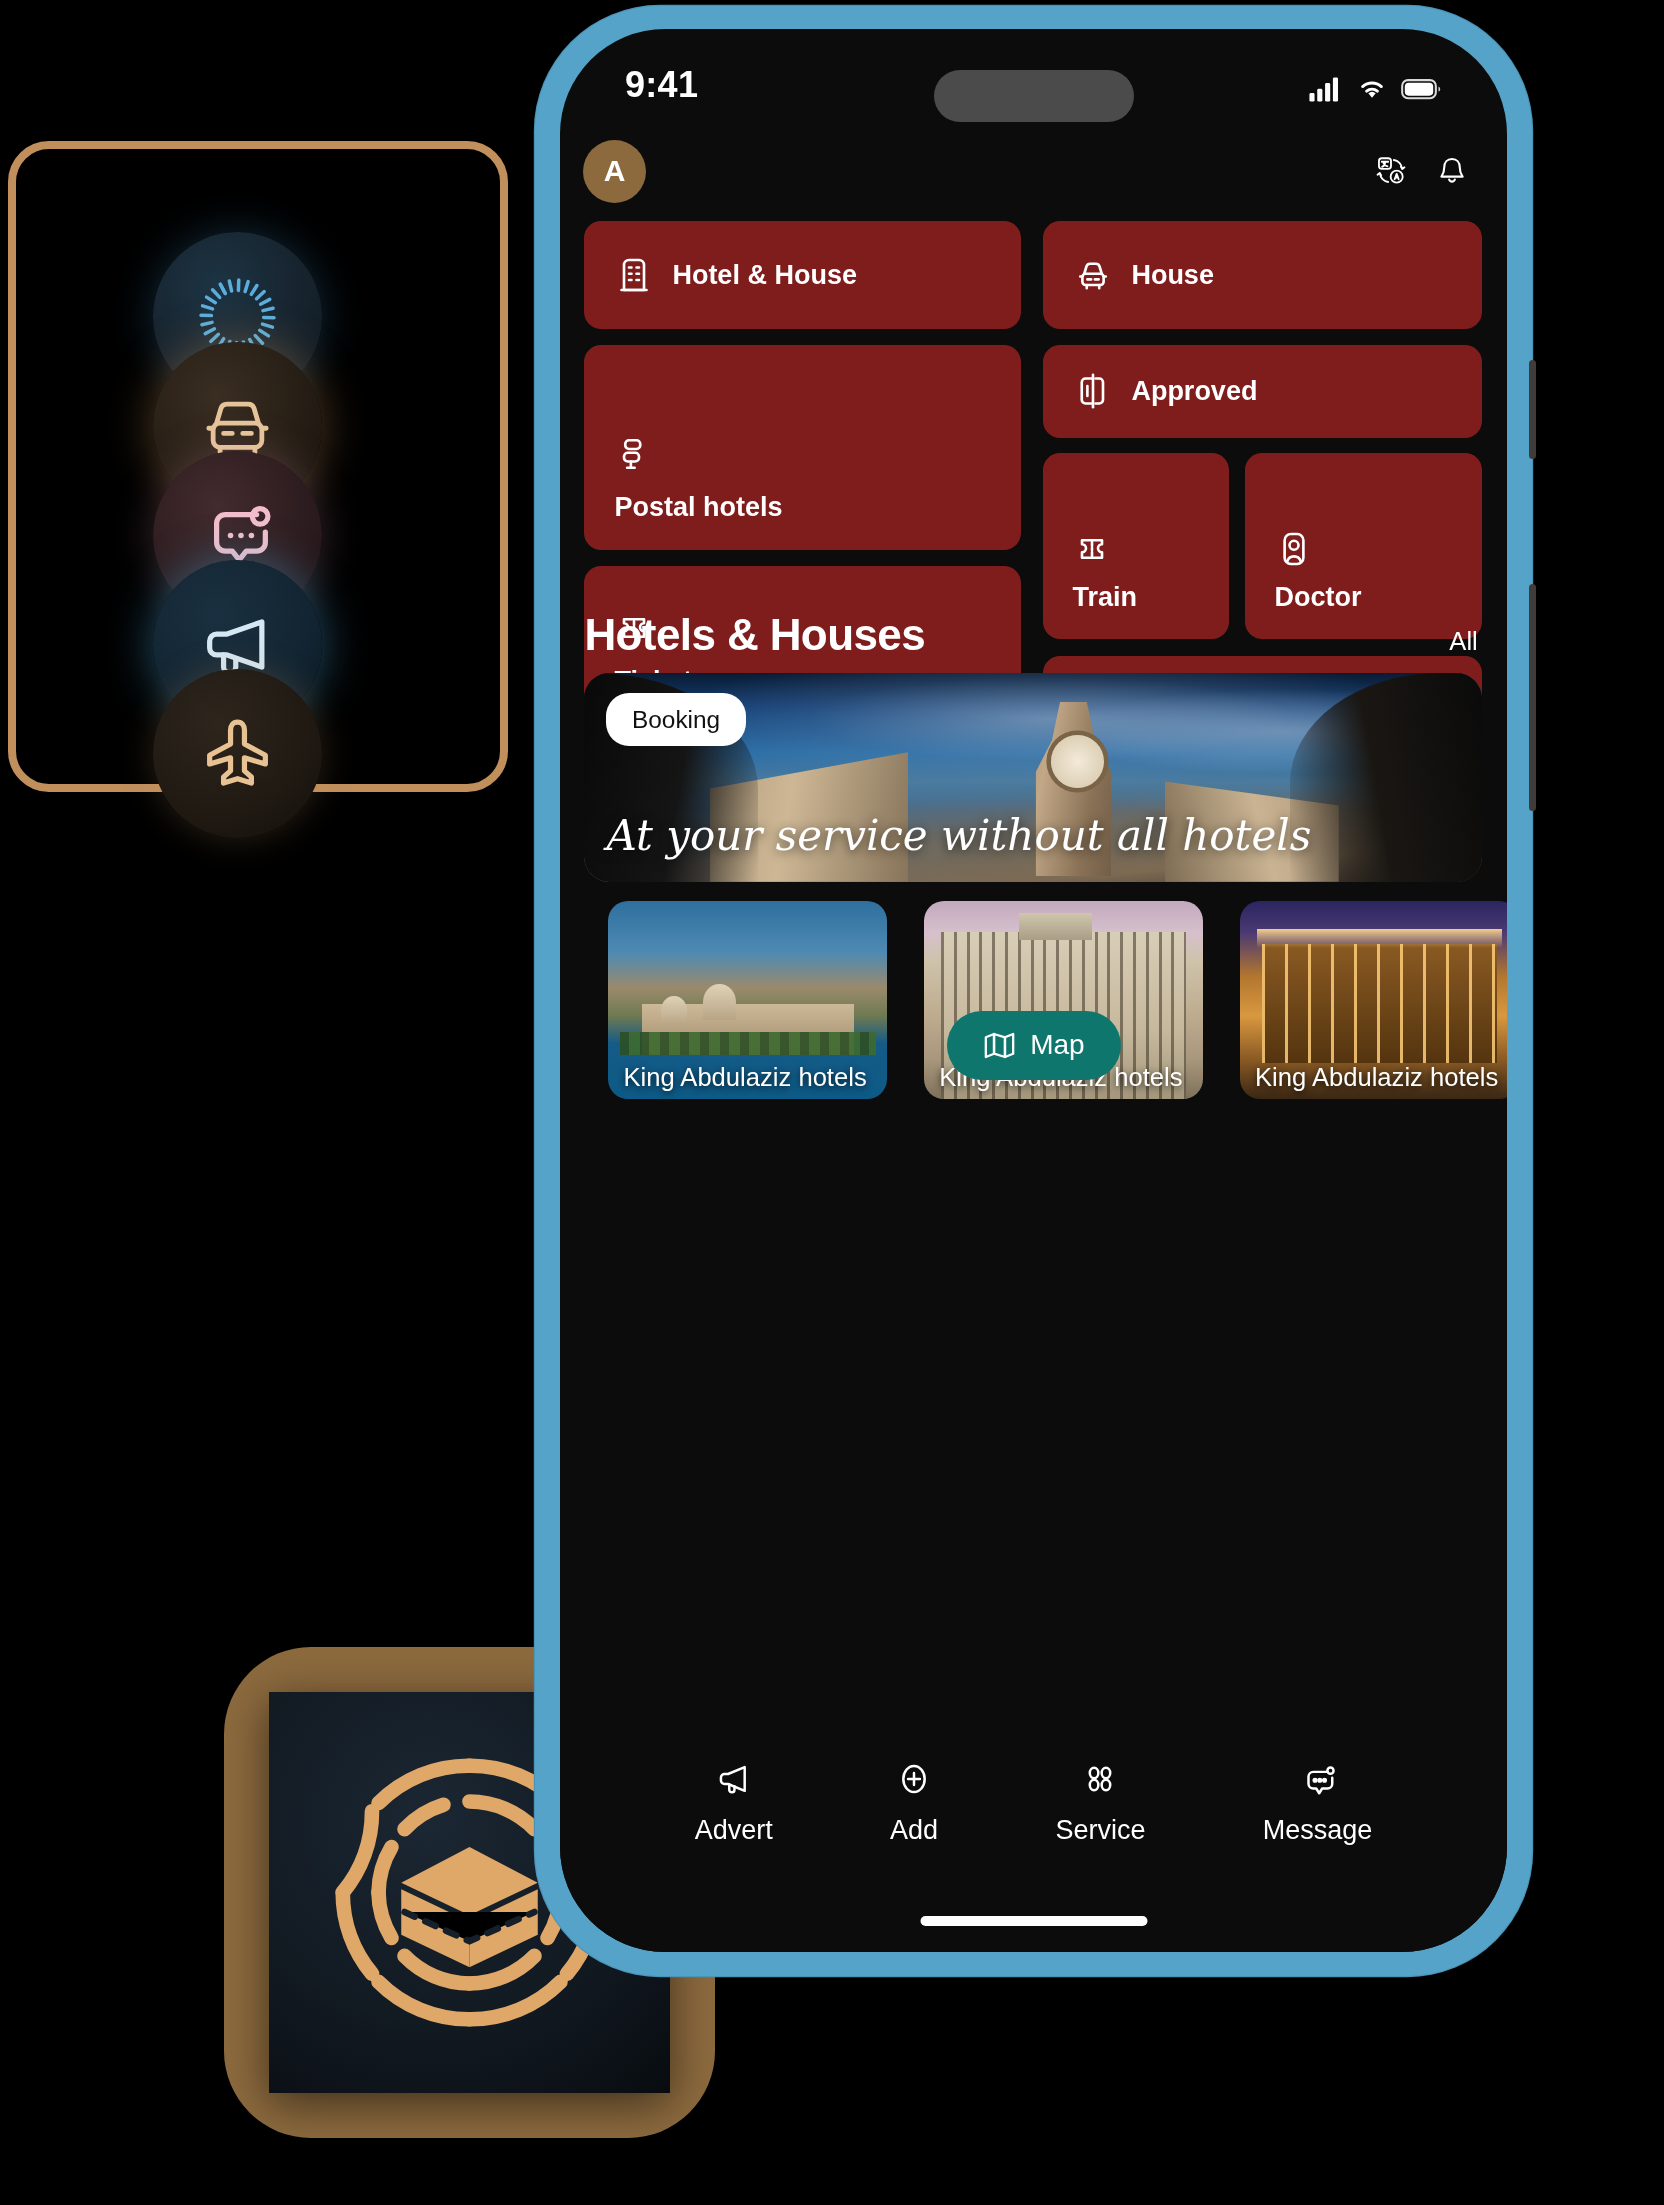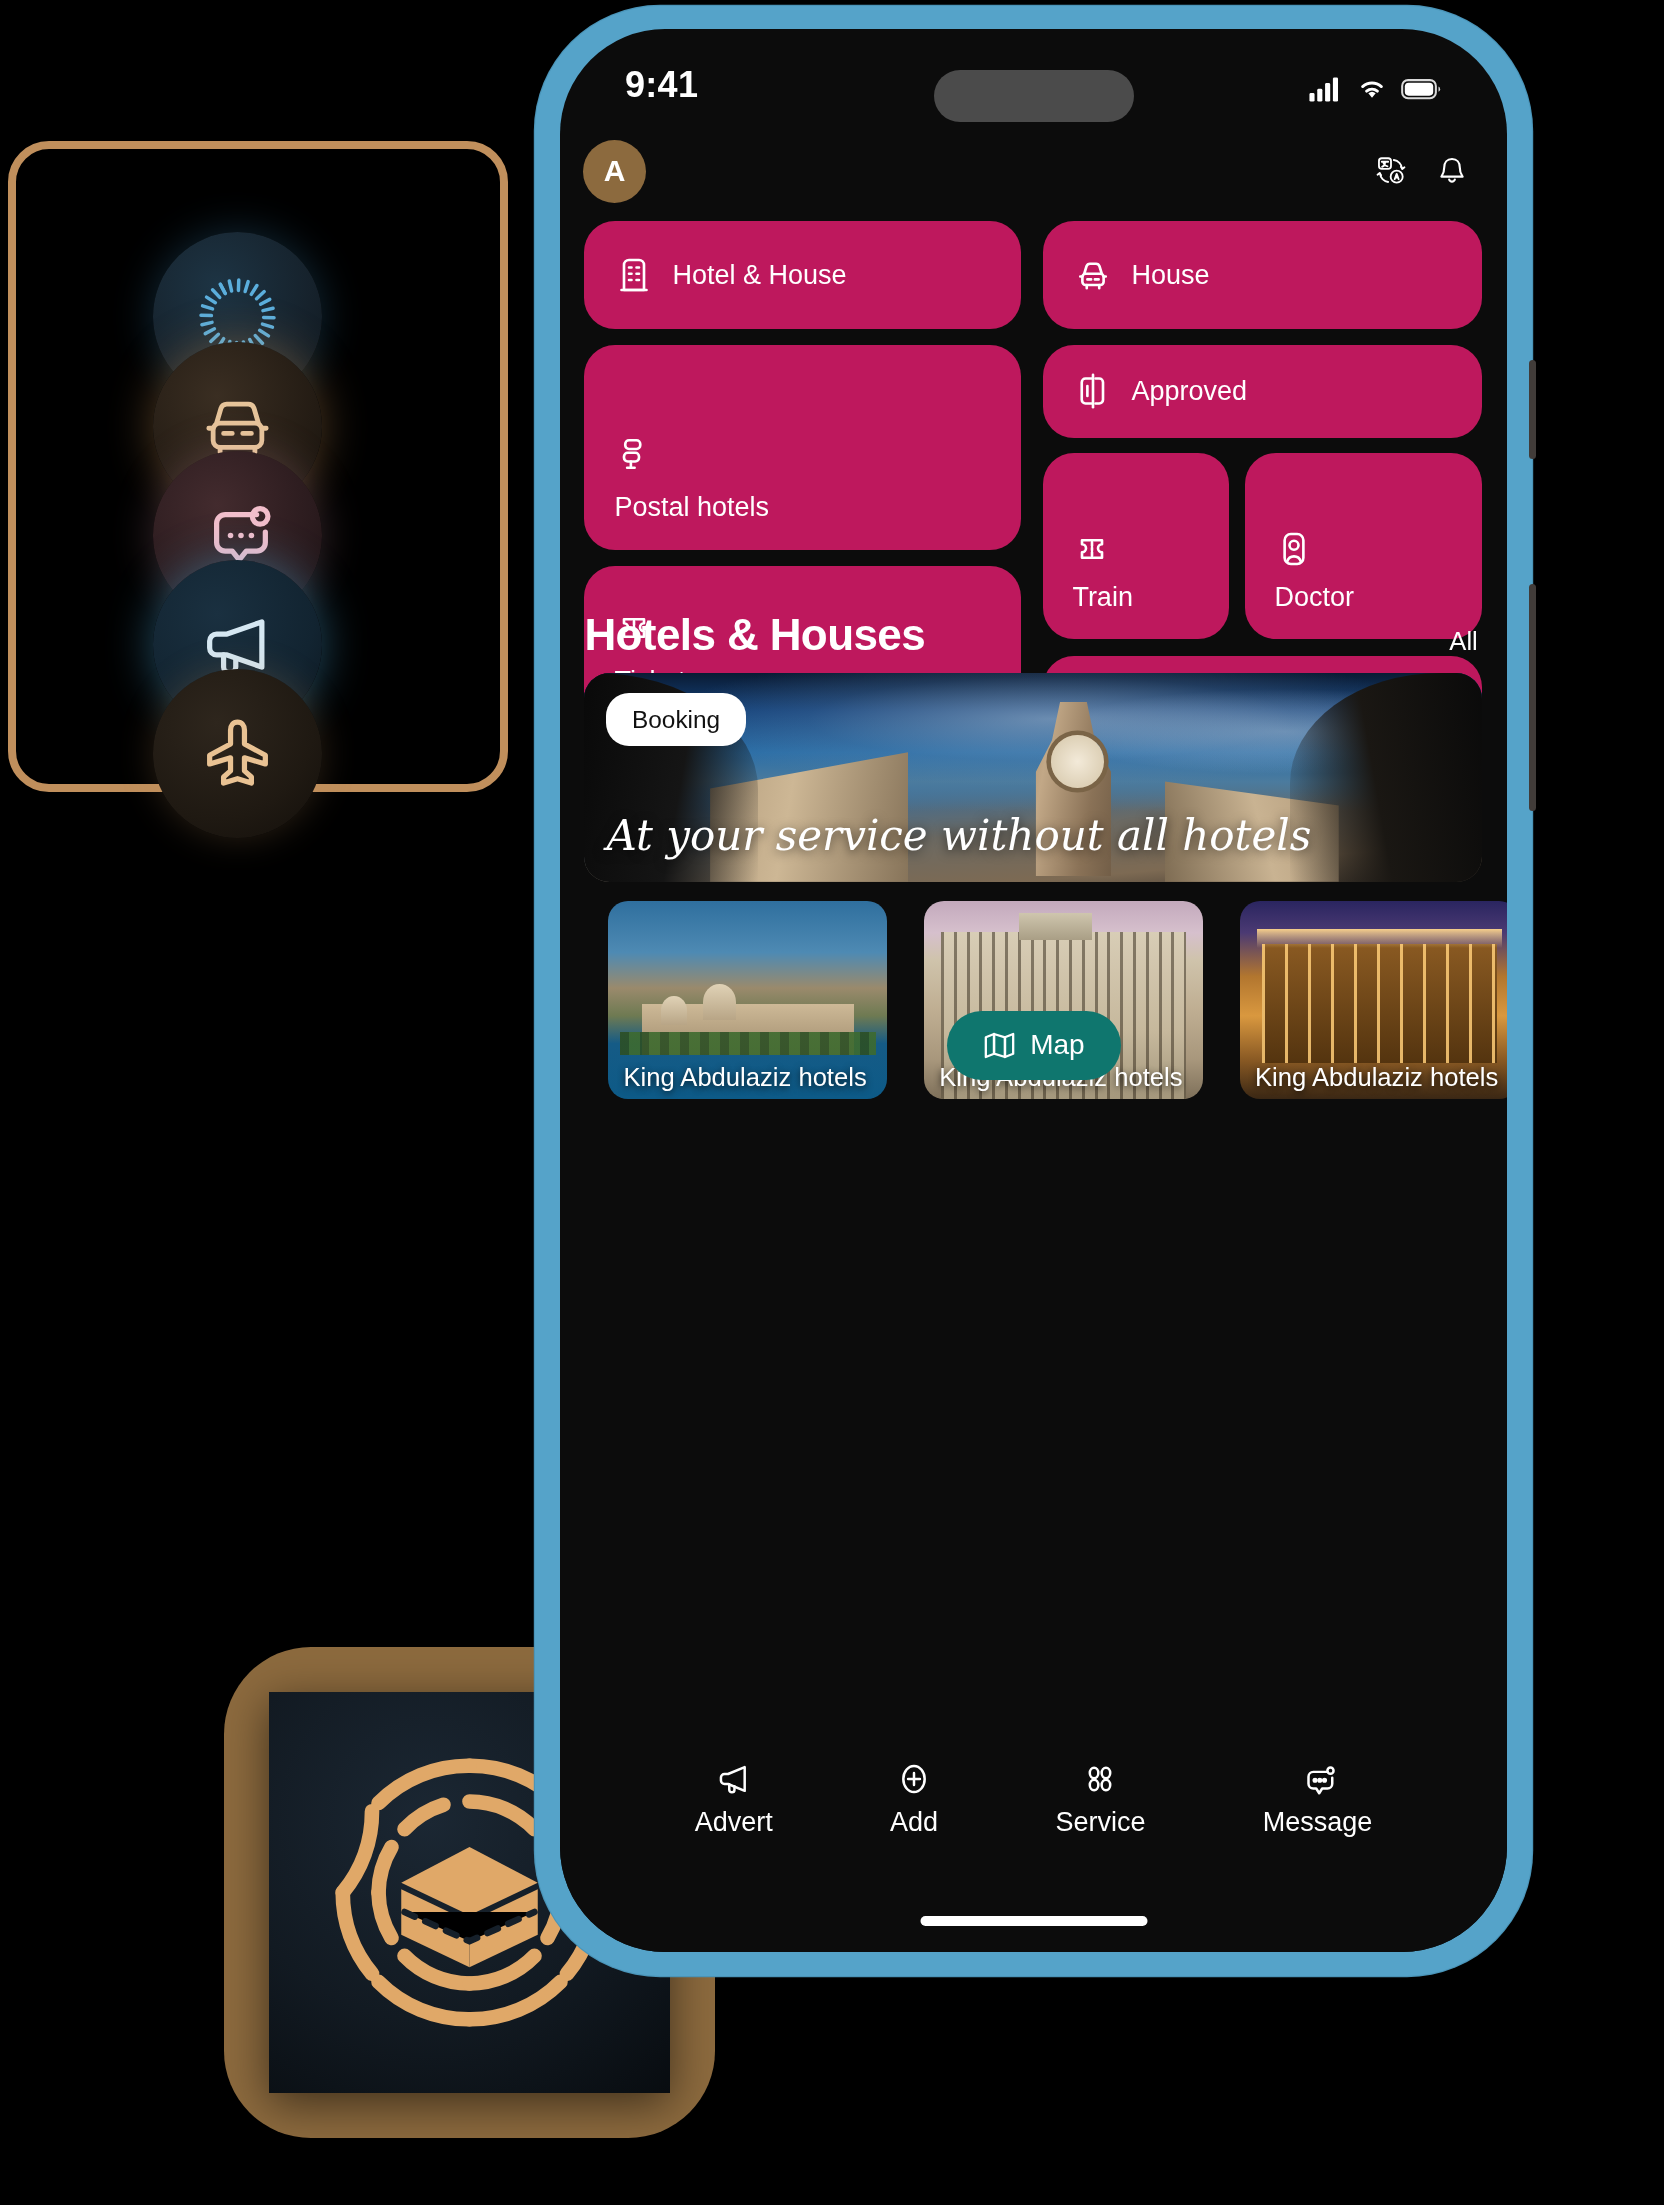--- a/index.html
+++ b/index.html
@@ -125,22 +125,23 @@
   .hdr-ico { width: 36px; height: 36px; display:flex; align-items:center; justify-content:center; }
   .hdr-ico svg { width: 34px; height: 34px; }
 
   
   .services {
     position: absolute; top: 192px; left: 24.4px;
     width: 898px; height: 366px;
   }
   .tile {
     position: absolute;
-    background: #be185d;
-    border-radius: 31px;
+    background: #7f1d1d;
+    border-radius: 17px;
+    font-weight: bold;
   }
   .tile .ic { position:absolute; }
   .tile .ic svg { width: 40px; height: 40px; display:block; }
   .tile .lbl { position:absolute; color:#fff; font-size: 27px; white-space: nowrap; }
 
   
   .t-hotel   { left: 0;    top: 0;   width: 437px; height: 108px; }
   .t-cars    { left: 459px;top: 0;   width: 439px; height: 108px; }
   .t-postal  { left: 0;    top: 124px; width: 437px; height: 205px; }
   .t-approved{ left: 459px;top: 124px; width: 439px; height: 93px; }
@@ -291,21 +292,21 @@
   }
   .map-fab svg { width: 35px; height: 35px; }
 
   
   .bottom-nav {
     position:absolute; left: 0; right: 0; bottom: 0; height: 227px;
     background:#0C0C0C;
     display:flex; align-items: flex-start; justify-content: space-around;
     padding: 35px 76px 0 76px;
   }
-  .nav-item { display:flex; flex-direction:column; align-items:center; gap: 9px; text-align: center; }
+  .nav-item { display:flex; flex-direction:column; align-items:center; gap: 17px; text-align: center; }
   .nav-item svg { width: 38px; height: 38px; display:block; }
   .nav-item .nl { color:#fff; font-size: 27px; }
   .home-indicator {
     position:absolute; left:50%; transform:translateX(-50%);
     bottom: 25.6px; width: 227px; height: 10.5px;
     background:#fff; border-radius: 5.8px;
   }
 </style>
 </head>
 <body>

